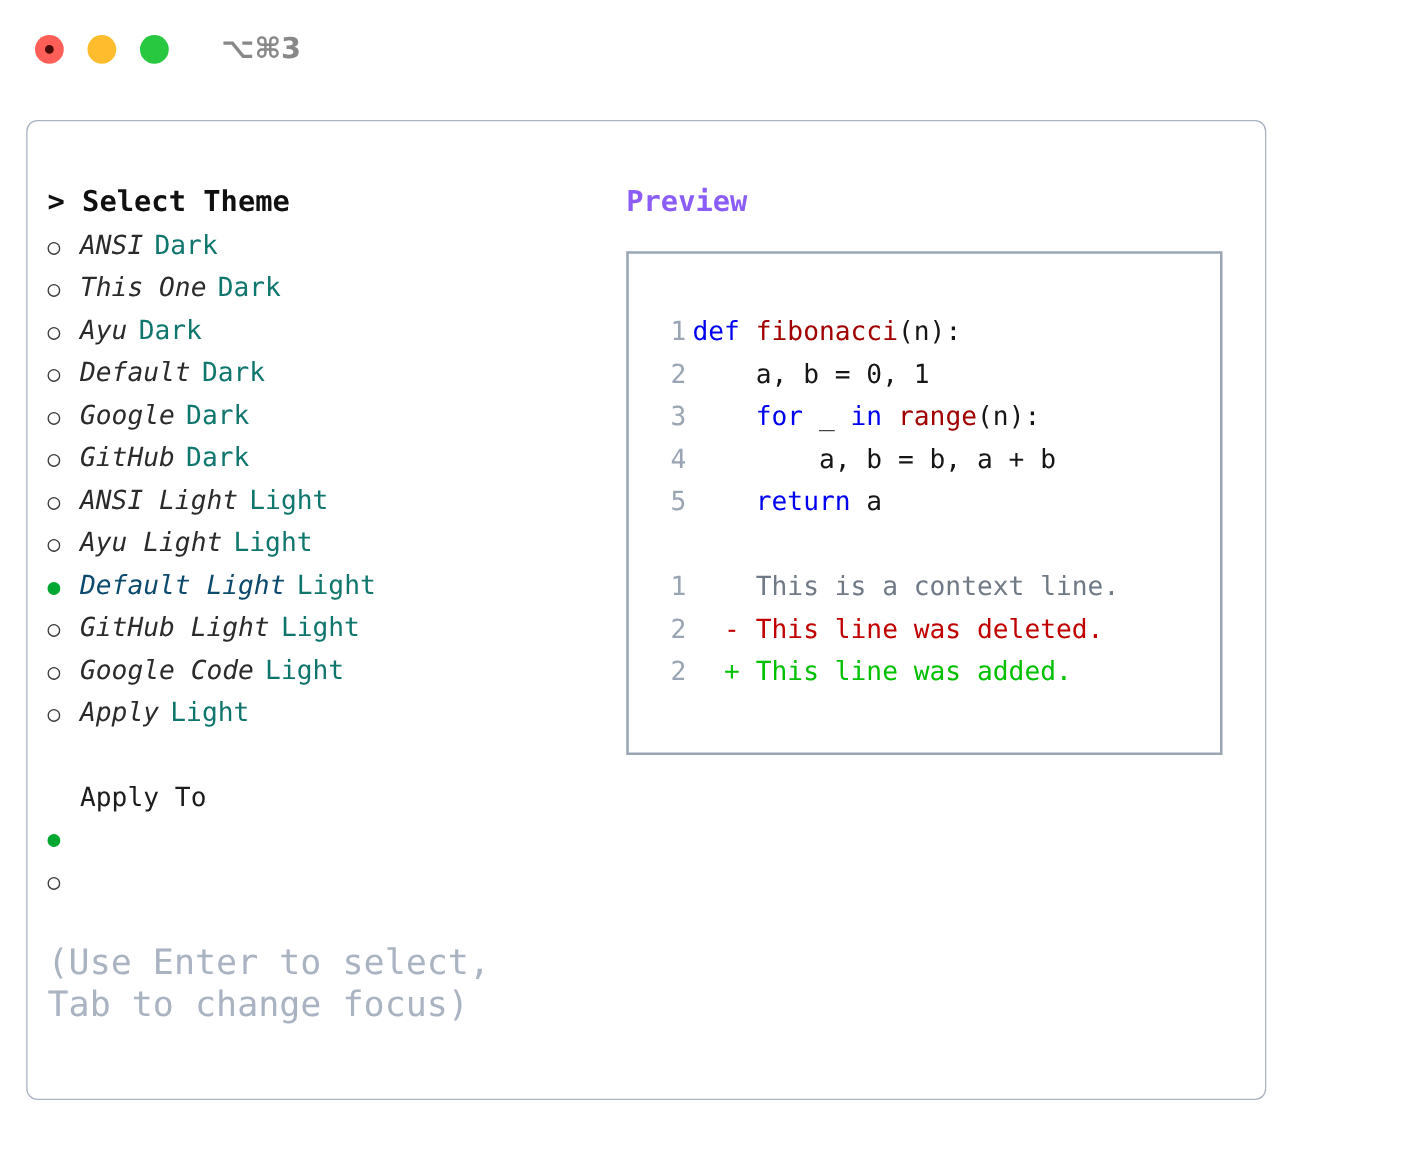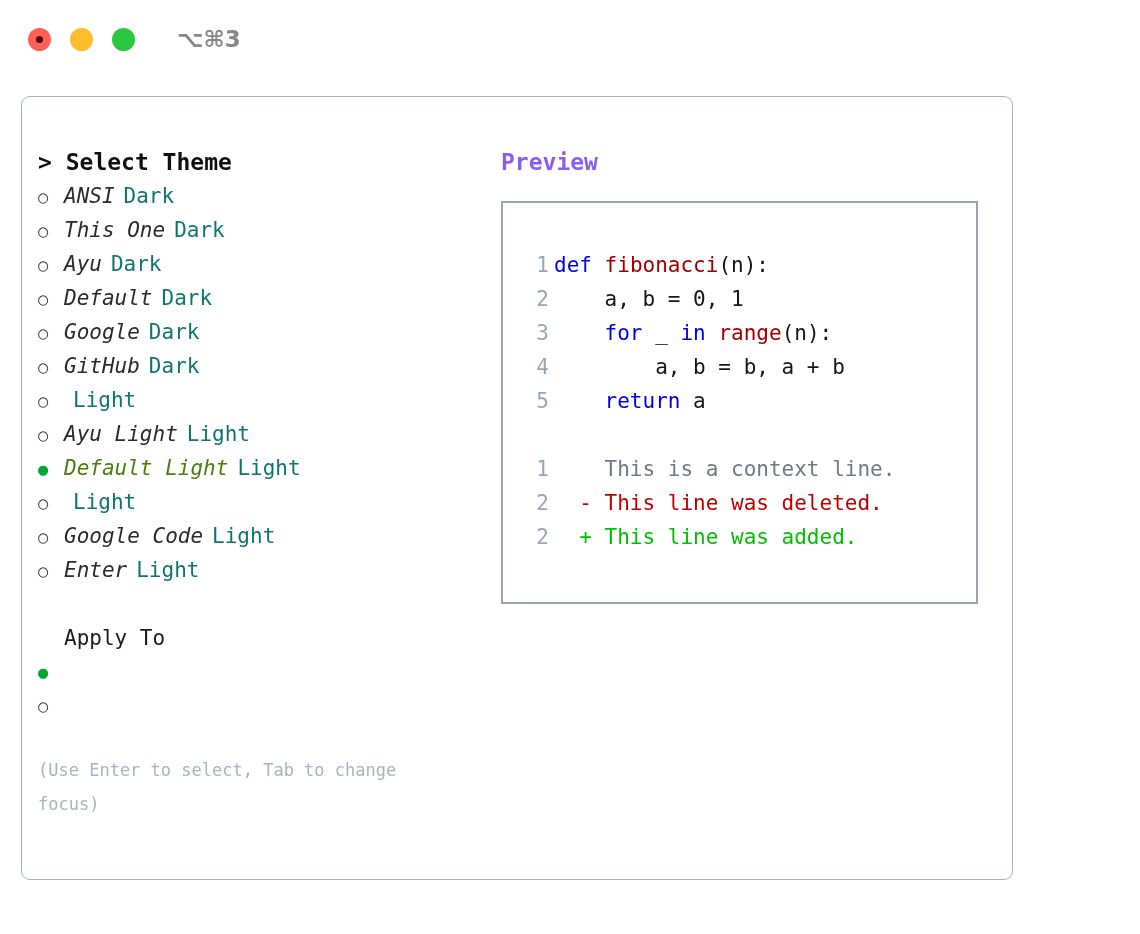--- a/index.html
+++ b/index.html
@@ -109,38 +109,38 @@
   }
   .bullet.selected {
     color: #00a832;
   }
   .row-label {
     color: #2b2b2b;
     font-size: 21px;
     font-style: italic;
   }
   .list-row.selected .row-label {
-    color: #4d7c0f;
+    color: #0c4a6e;
   }
   .row-tag {
     color: #0f766e;
     font-size: 21px;
     margin-left: 9px;
   }
   .plain-label {
     color: #1c1c1c;
     font-size: 21px;
   }
 
   .spacer-row { height: 34px; }
   .spacer-row-small { height: 30px; }
 
   #hint-text {
     color: #a9b3c1;
-    font-size: 17px;
+    font-size: 28px;
     line-height: 34px;
     width: 400px;
   }
 
   
   #preview-title {
     font-size: 23px;
     font-weight: bold;
     color: #8b5cf6;
     line-height: 34px;
@@ -197,26 +197,26 @@
 
   <div id="theme-column">
     <div class="section-header">&gt; Select Theme</div>
     <div id="theme-list">
         <div class="list-row"><span class="bullet">○</span><span class="row-label">ANSI</span><span class="row-tag">Dark</span></div>
         <div class="list-row"><span class="bullet">○</span><span class="row-label">This One</span><span class="row-tag">Dark</span></div>
         <div class="list-row"><span class="bullet">○</span><span class="row-label">Ayu</span><span class="row-tag">Dark</span></div>
         <div class="list-row"><span class="bullet">○</span><span class="row-label">Default</span><span class="row-tag">Dark</span></div>
         <div class="list-row"><span class="bullet">○</span><span class="row-label">Google</span><span class="row-tag">Dark</span></div>
         <div class="list-row"><span class="bullet">○</span><span class="row-label">GitHub</span><span class="row-tag">Dark</span></div>
-        <div class="list-row"><span class="bullet">○</span><span class="row-tag">Light</span></div>
+        <div class="list-row"><span class="bullet">○</span><span class="row-label">ANSI Light</span><span class="row-tag">Light</span></div>
         <div class="list-row"><span class="bullet">○</span><span class="row-label">Ayu Light</span><span class="row-tag">Light</span></div>
         <div class="list-row selected"><span class="bullet selected">●</span><span class="row-label">Default Light</span><span class="row-tag">Light</span></div>
-        <div class="list-row"><span class="bullet">○</span><span class="row-tag">Light</span></div>
+        <div class="list-row"><span class="bullet">○</span><span class="row-label">GitHub Light</span><span class="row-tag">Light</span></div>
         <div class="list-row"><span class="bullet">○</span><span class="row-label">Google Code</span><span class="row-tag">Light</span></div>
-        <div class="list-row"><span class="bullet">○</span><span class="row-label">Enter</span><span class="row-tag">Light</span></div>
+        <div class="list-row"><span class="bullet">○</span><span class="row-label">Apply</span><span class="row-tag">Light</span></div>
       </div>
 
     <div class="spacer-row"></div>
 
     <div class="list-row">
       <span class="bullet"></span>
       <span class="plain-label">Apply To</span>
     </div>
     <div id="apply-to-list">
         <div class="list-row selected"><span class="bullet selected">●</span></div>

